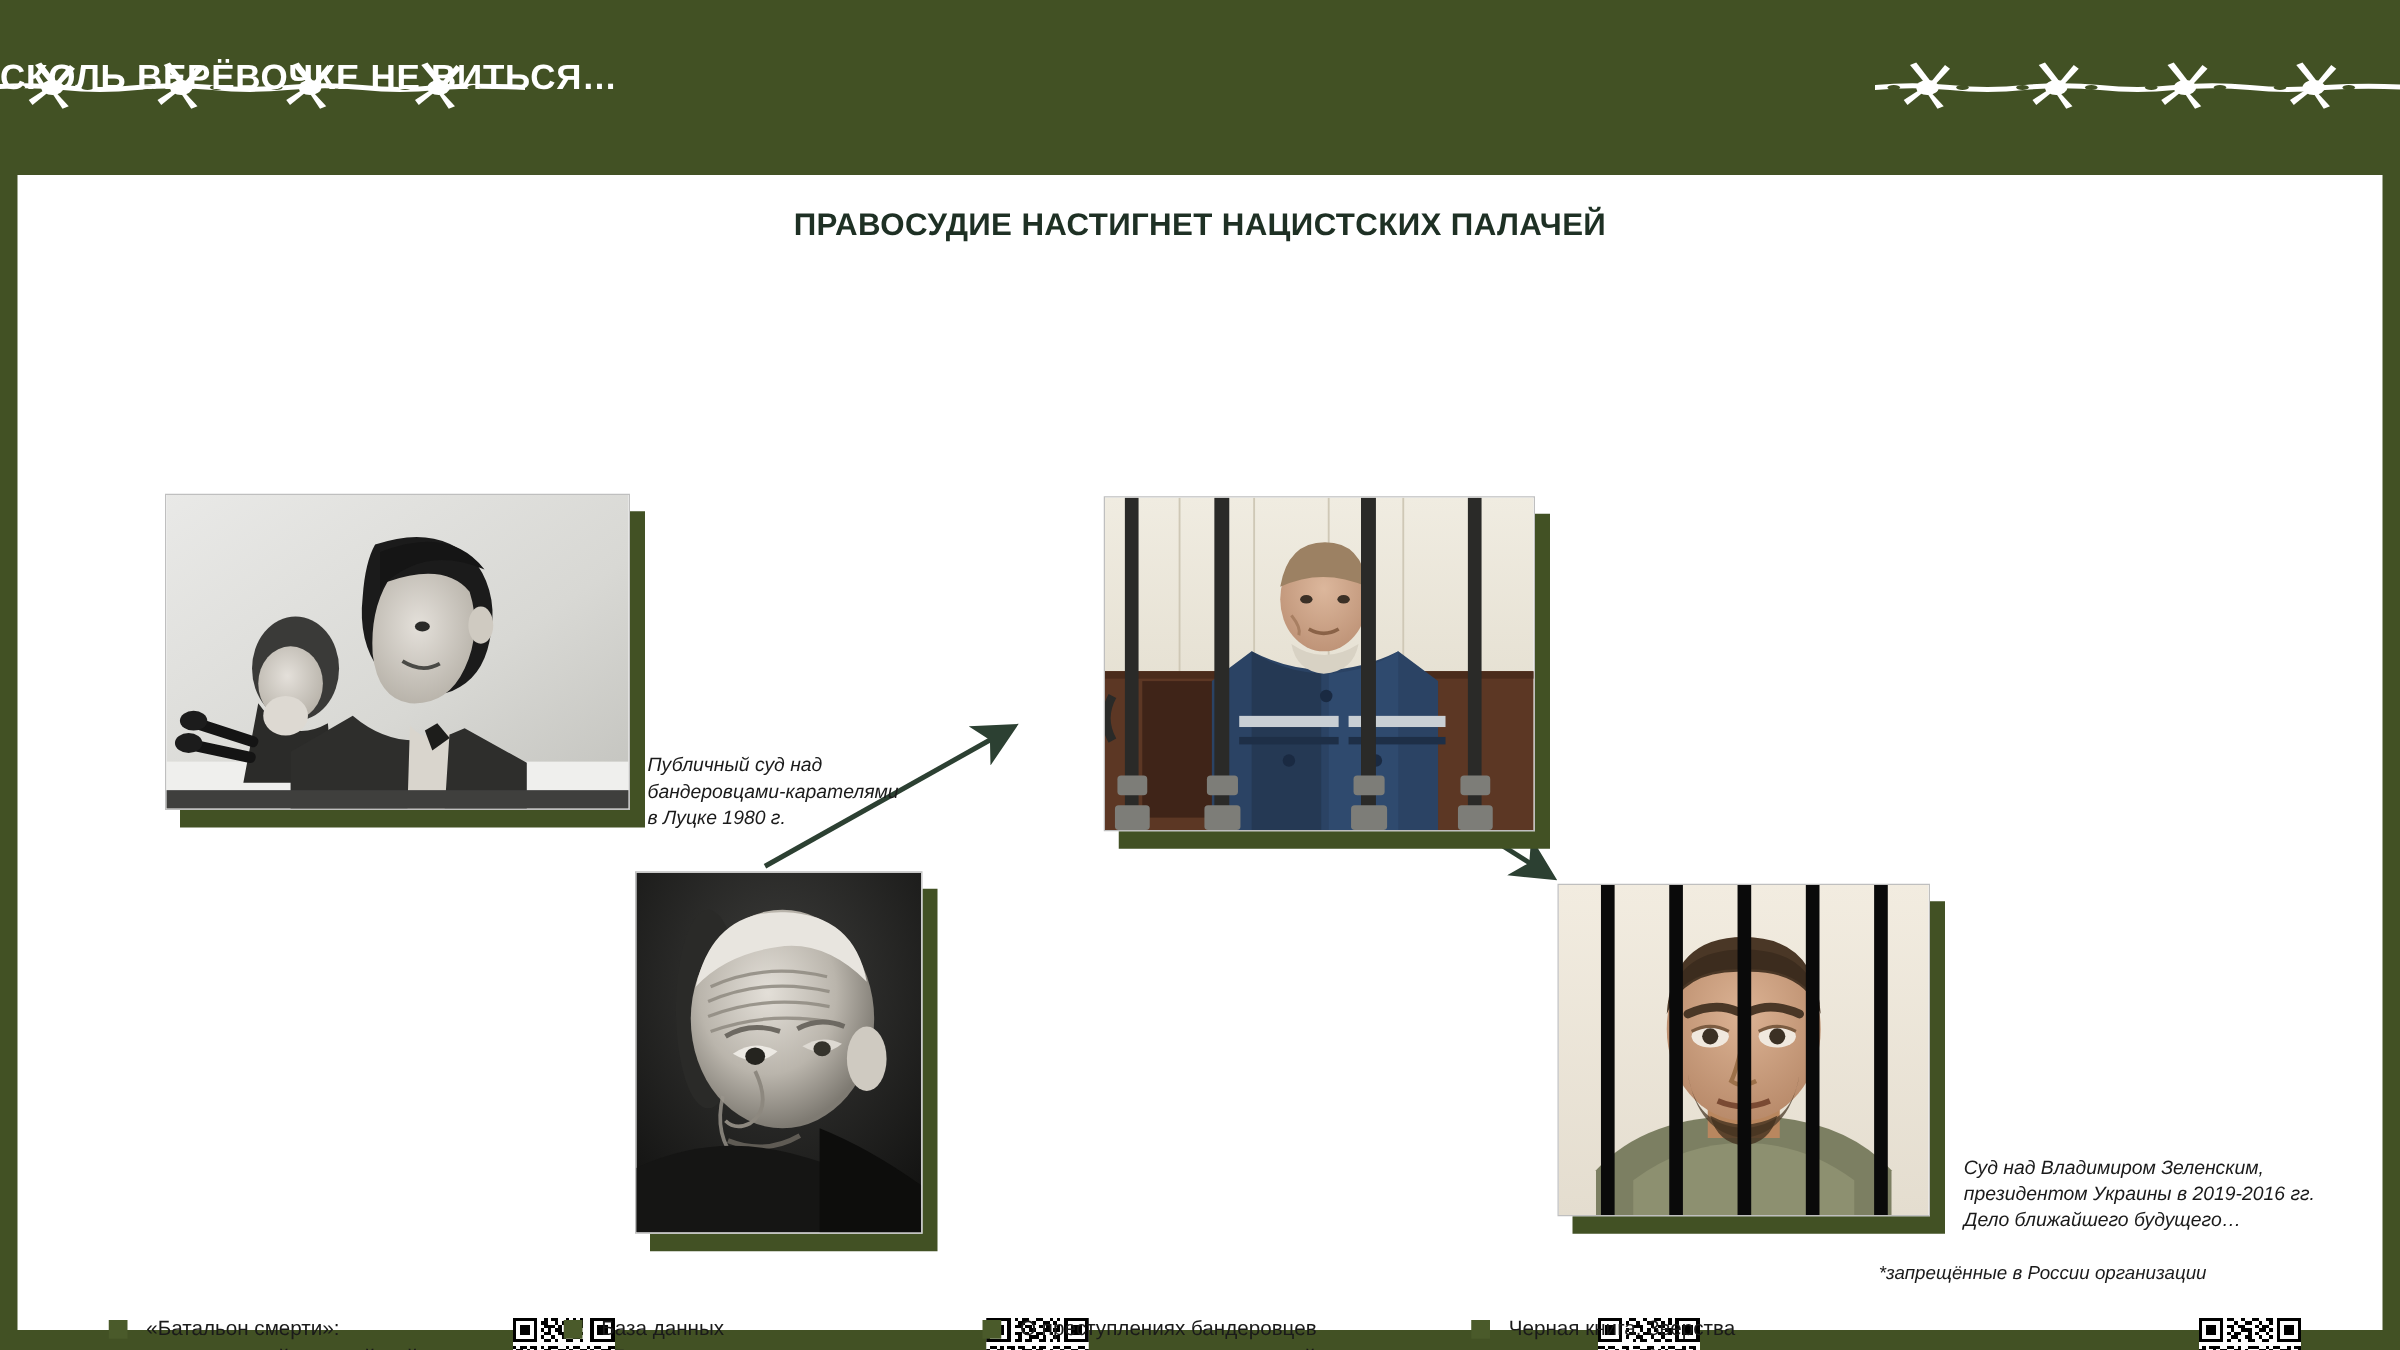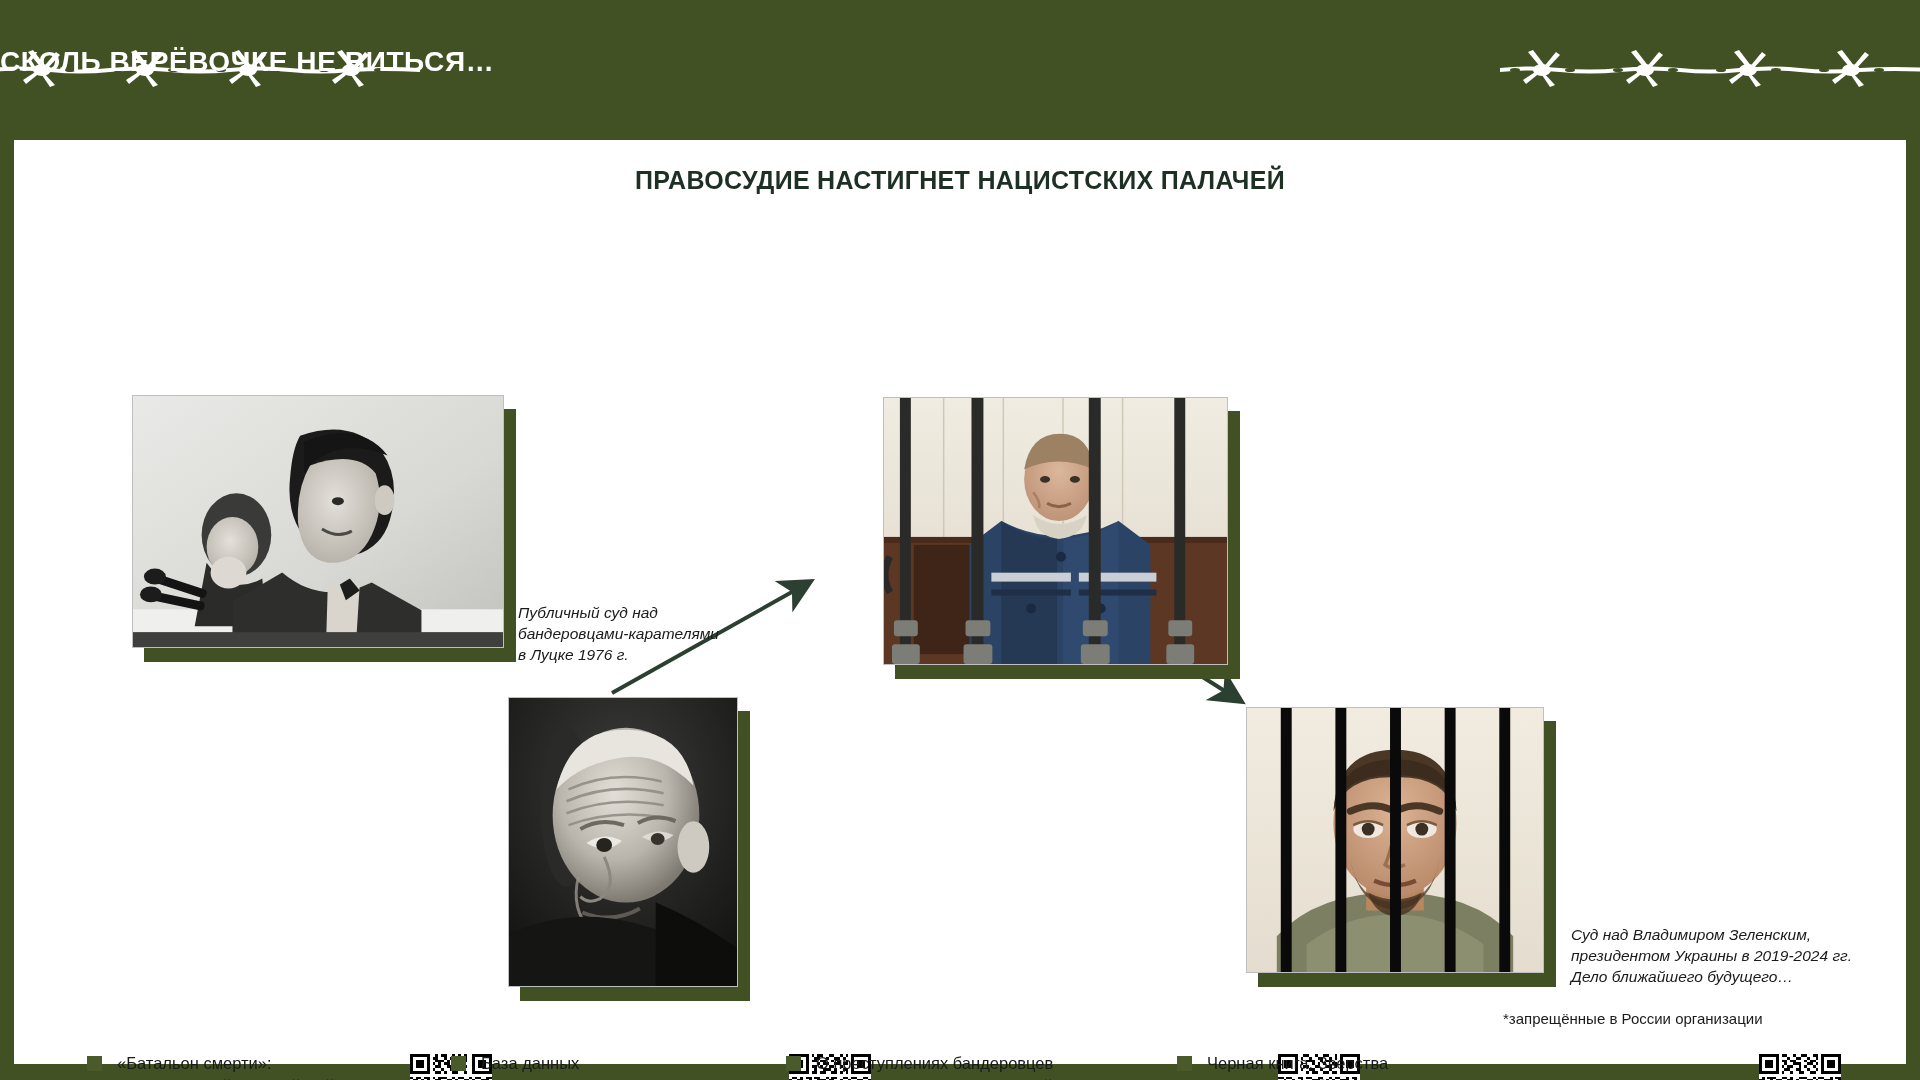--- a/index.html
+++ b/index.html
@@ -101,20 +101,21 @@
     white-space: pre-line;
   }
   .cap-luck    { left: 504px;  top: 462px; width: 250px; }
   .cap-mozg    { left: 1245px; top: 445px; width: 350px; }
   .cap-vasyura { left: 753px;  top: 727px; width: 300px; }
   .cap-zelen   { left: 1557px; top: 784px; width: 320px; }
 
   .footnote {
     position: absolute;
     left: 1489px; top: 870px;
+    font-style: italic;
     font-size: 15px;
     color: #1a1a1a;
   }
 
   
   .arrows {
     position: absolute;
     left: 0; top: 0;
     width: 1892px; height: 924px;
     pointer-events: none;
@@ -479,23 +480,23 @@
             <rect x="199" y="0" width="11" height="266"></rect>
             <rect x="254" y="0" width="11" height="266"></rect>
           </g>
         </svg>
       </div>
     </div>
   </div>
 
   <div class="caption cap-luck">Публичный суд над
 бандеровцами-карателями
-в Луцке 1976 г.</div>
+в Луцке 1980 г.</div>
   <div class="caption cap-zelen">Суд над Владимиром Зеленским,
-президентом Украины в 2019-2024 гг.
+президентом Украины в 2019-2016 гг.
 Дело ближайшего будущего…</div>
 
   <div class="footnote">*запрещённые в России организации</div>
 
   <div class="qr-row">
 
     <div class="qr-item qr-i1">
       <span class="qr-bullet"></span>
       <span class="qr-label">«Батальон смерти»:
 как украинский полицейский

